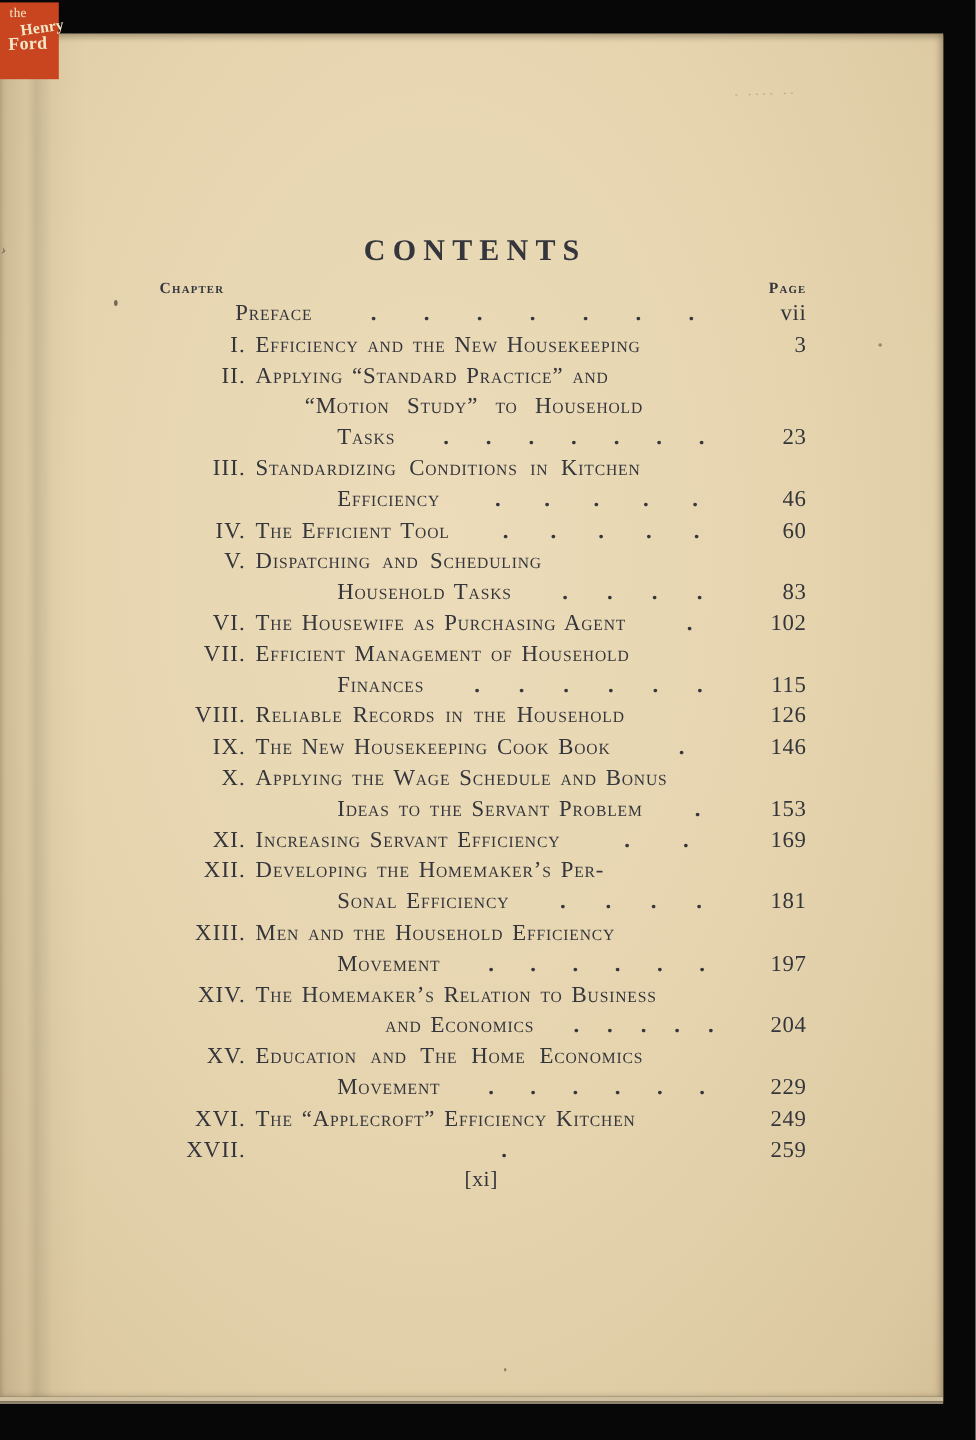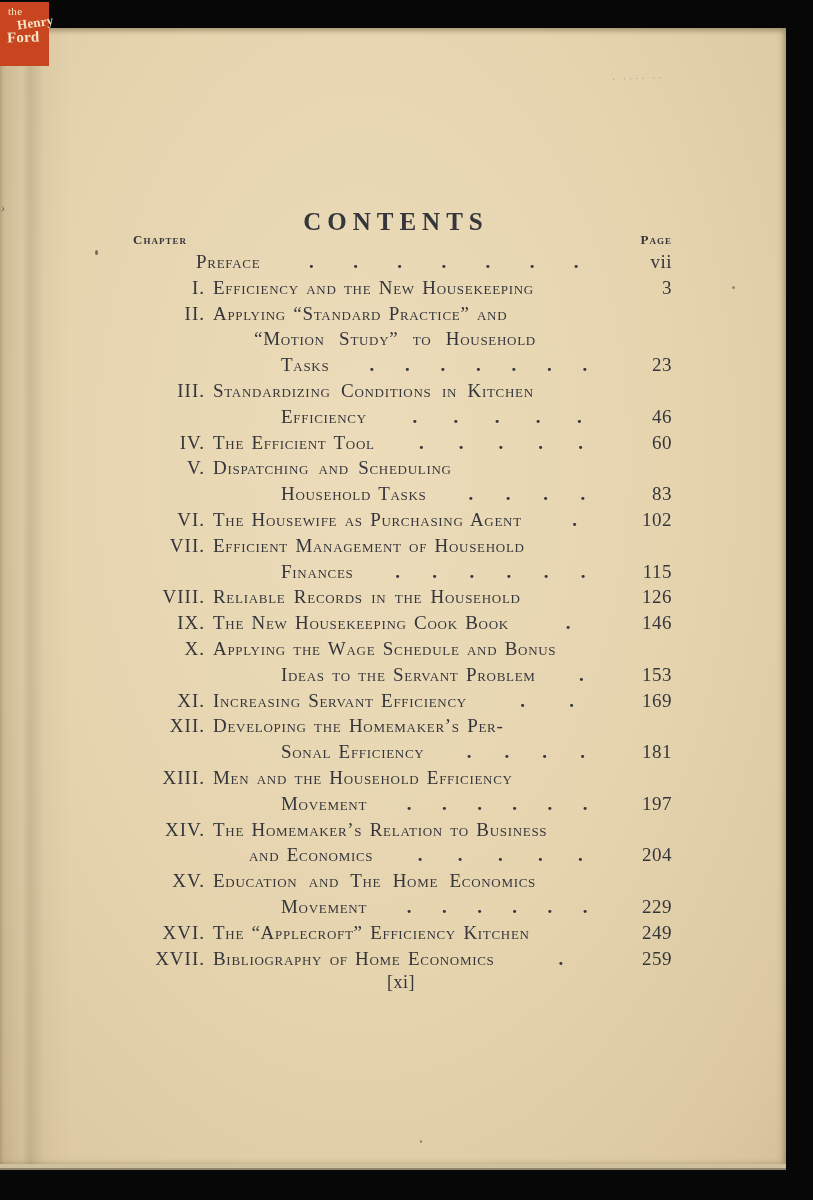--- a/index.html
+++ b/index.html
@@ -32,21 +32,21 @@
   #logo .ford{position:absolute;left:7px;top:27px;font-size:15px;font-weight:bold;transform:rotate(-2deg);letter-spacing:.2px;}
   
   .ink{color:#35363c;}
   #inscription{
     position:absolute;left:612px;top:44px;width:110px;
     font-size:9px;color:rgba(75,68,58,.55);
     letter-spacing:3px;transform:rotate(-2deg);
     filter:blur(.4px);
   }
   #contents-title{
-    position:absolute;left:0;top:180px;width:100%;
+    position:absolute;left:0;top:168px;width:100%;
     text-align:center;
     font-size:25px;font-weight:600;letter-spacing:6px;
     padding-left:6px;box-sizing:border-box;
   }
   #col-headers{
     position:absolute;left:130px;top:204px;width:542px;height:18px;
     font-size:13px;font-weight:bold;font-variant:small-caps;
     letter-spacing:1px;
   }
   #col-headers .left{position:absolute;left:3px;top:0;}
@@ -287,21 +287,21 @@
     <span class="pagenum">197</span>
   </div>
         <div class="toc-line">
     <span class="numeral">XIV.</span>
     <span class="entry">The Homemaker’s Relation to Business</span>
     <span class="dots"></span>
     <span class="pagenum"></span>
   </div>
         <div class="toc-line">
     <span class="numeral"></span>
-    <span class="entry" style="margin-left: 36px;">and Economics</span>
+    <span class="entry" style="margin-left: 108px;">and Economics</span>
     <span class="dots">
             <span>.</span>
             <span>.</span>
             <span>.</span>
             <span>.</span>
             <span>.</span>
           </span>
     <span class="pagenum">204</span>
   </div>
         <div class="toc-line">
@@ -324,21 +324,20 @@
     <span class="pagenum">229</span>
   </div>
         <div class="toc-line">
     <span class="numeral">XVI.</span>
     <span class="entry">The “Applecroft” Efficiency Kitchen</span>
     <span class="dots"></span>
     <span class="pagenum">249</span>
   </div>
         <div class="toc-line">
     <span class="numeral">XVII.</span>
-    <span class="entry">Bibliography of Home Economics</span>
     <span class="dots">
             <span>.</span>
           </span>
     <span class="pagenum">259</span>
   </div>
       </div>
 
     <div id="folio" class="ink">[xi]</div>
 
     <div id="speck-1" class="ink-speck"></div>

